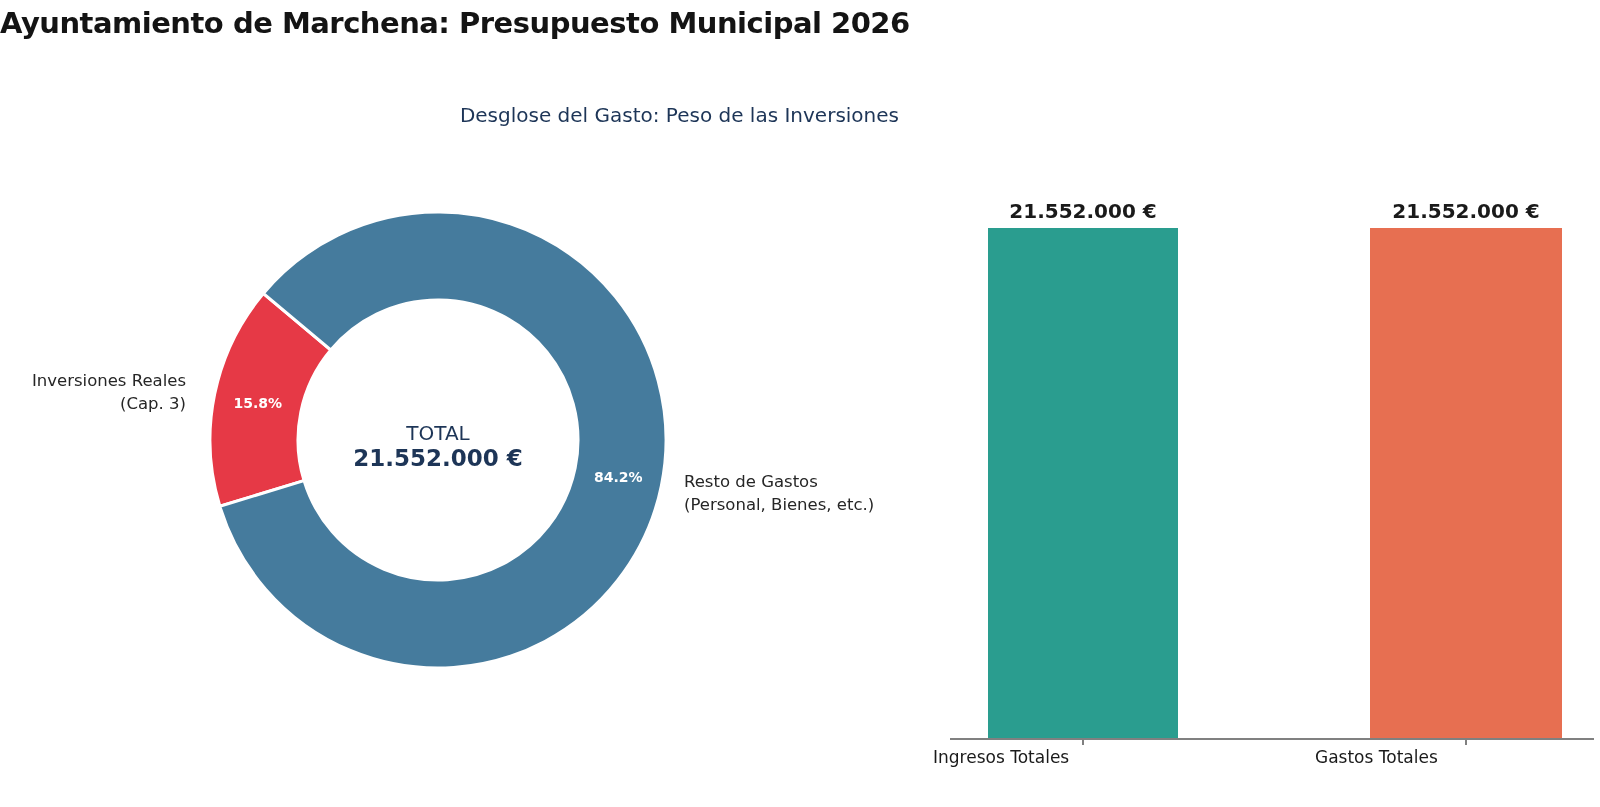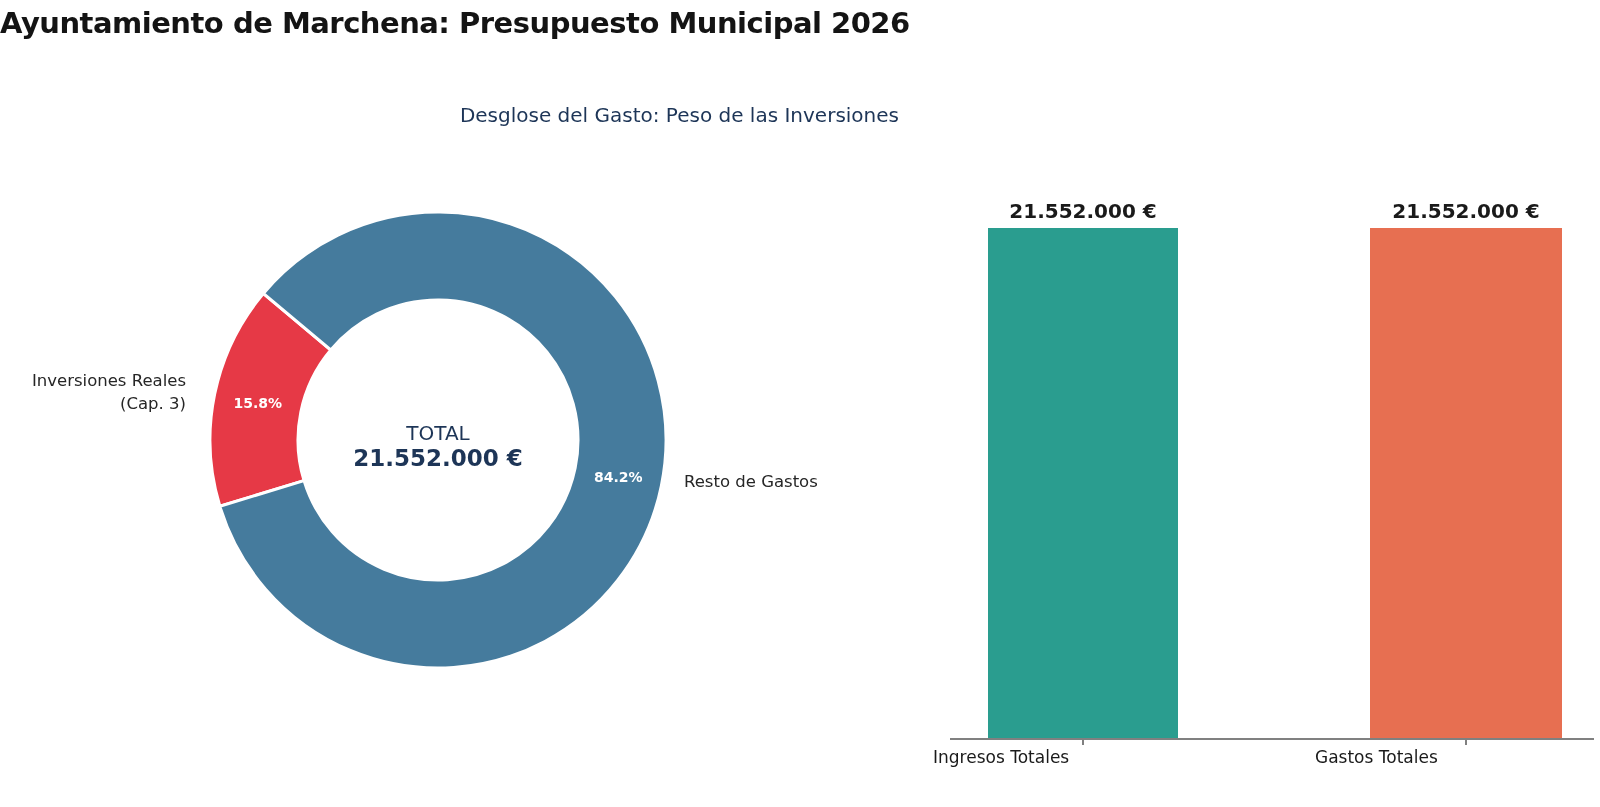--- a/index.html
+++ b/index.html
@@ -64,20 +64,21 @@
       <path d="M 263.34186696887303 293.44442499146896 A 228 228 0 0 0 219.82338000648625 506.20394616792794 L 304.0319000039828 480.6515458925873 A 140 140 0 0 1 330.7537779633431 350.0097346438845 Z" fill="#e63946" stroke="#ffffff" stroke-width="3"></path>
       <path d="M 219.82338000648625 506.20394616792794 A 228 228 0 1 0 263.3418669688732 293.4444249914688 L 330.75377796334317 350.00973464388437 A 140 140 0 1 1 304.0319000039828 480.6515458925873 Z" fill="#457b9d" stroke="#ffffff" stroke-width="3"></path>
     </svg>
 
   <div id="callout-left" class="abs slice-callout">
     <div>Inversiones Reales</div>
     <div>(Cap. 3)</div>
   </div>
   <div id="callout-right" class="abs slice-callout">
     <div>Resto de Gastos</div>
+    <div>(Personal, Bienes, etc.)</div>
   </div>
 
   <div id="pct-0" class="abs pct-label" style="left: 257.732px; top: 403.128px;">15.8%</div>
   <div id="pct-1" class="abs pct-label" style="left: 618.268px; top: 476.872px;">84.2%</div>
 
   <div id="center-label" class="abs">
     <div id="center-word">TOTAL</div>
     <div id="center-amount">21.552.000 €</div>
   </div>
 

